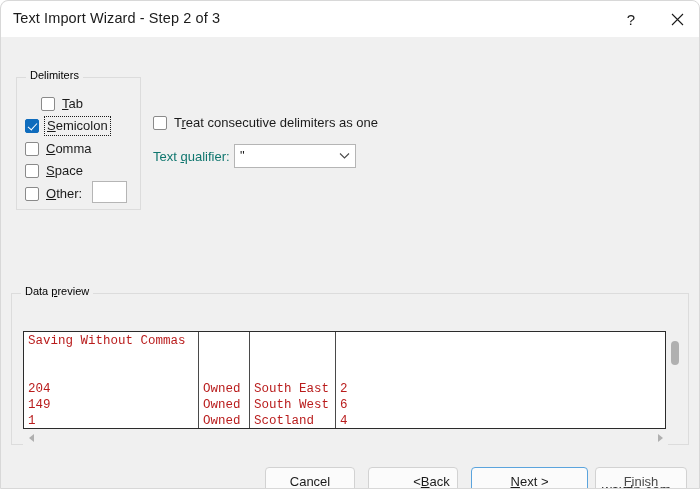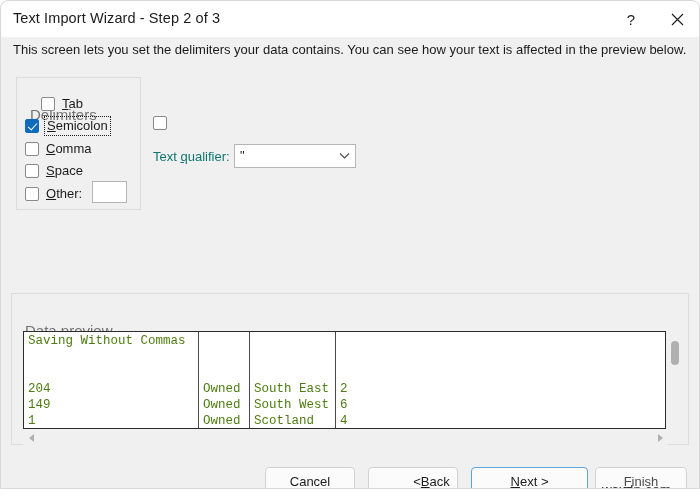--- a/index.html
+++ b/index.html
@@ -67,24 +67,23 @@
     position: absolute;
     border: 1px solid #dcdcdc;
     background: transparent;
   }
   .group-legend {
     position: absolute;
     top: -9px;
     left: 9px;
     padding: 0 4px;
     background: #f0f0f0;
-    font-size: 15px;
-    color: #737373;
-    white-space: nowrap;
-    margin-top: 37px;
+    font-size: 11px;
+    color: #000000;
+    white-space: nowrap;
   }
 
   #delimiters-group { left: 15px; top: 76px; width: 125px; height: 133px; }
   #datapreview-group { left: 10px; top: 292px; width: 678px; height: 152px; }
 
   
   .cbrow {
     position: absolute;
     display: flex;
     align-items: center;
@@ -188,21 +187,21 @@
     background: #ffffff;
     border: 1px solid #2b2b2b;
     overflow: hidden;
   }
   #preview-table {
     position: relative;
     width: 100%;
     height: 100%;
     font-family: "Liberation Mono", monospace;
     font-size: 12.5px;
-    color: #4d7c0f;
+    color: #b91c1c;
     line-height: 16px;
   }
   .col-sep {
     position: absolute;
     top: 0; bottom: 0;
     width: 1px;
     background: #4a4a4a;
   }
   .prow {
     position: absolute;
@@ -299,21 +298,20 @@
 
     <div class="caption-btn" id="close-button">
       <span>
         <svg width="13" height="13" viewBox="0 0 13 13">
           <path d="M1 1 L12 12 M12 1 L1 12" stroke="#1b1b1b" stroke-width="1.1" fill="none"></path>
         </svg>
       </span>
     </div>
   </div>
 
-  <div id="instruction">This screen lets you set the delimiters your data contains.  You can see how your text is affected in the preview below.</div>
 
   <div class="groupbox" id="delimiters-group">
     <span class="group-legend">Delimiters</span>
   </div>
 
   <div class="cbrow" id="cb-tab">
     <span class="cbbox"></span>
     <span class="cblabel"><u class="acc">T</u>ab</span>
   </div>
 
@@ -334,20 +332,21 @@
 
   <div class="cbrow" id="cb-other">
     <span class="cbbox"></span>
     <span class="cblabel"><u class="acc">O</u>ther:</span>
   </div>
 
   <input id="other-input" type="text" value="" style="">
 
   <div class="cbrow" id="cb-consecutive">
     <span class="cbbox"></span>
+    <span class="cblabel">T<u class="acc">r</u>eat consecutive delimiters as one</span>
   </div>
 
   <div id="qualifier-label">Text <u class="acc">q</u>ualifier:</div>
 
   <div id="qualifier-combo">
     <span id="qualifier-value">"</span>
     <span id="qualifier-arrow">
       <svg width="11" height="8" viewBox="0 0 11 8">
         <path d="M1 1.5 L5.5 6 L10 1.5" stroke="#4a4a4a" stroke-width="1.1" fill="none"></path>
       </svg>

